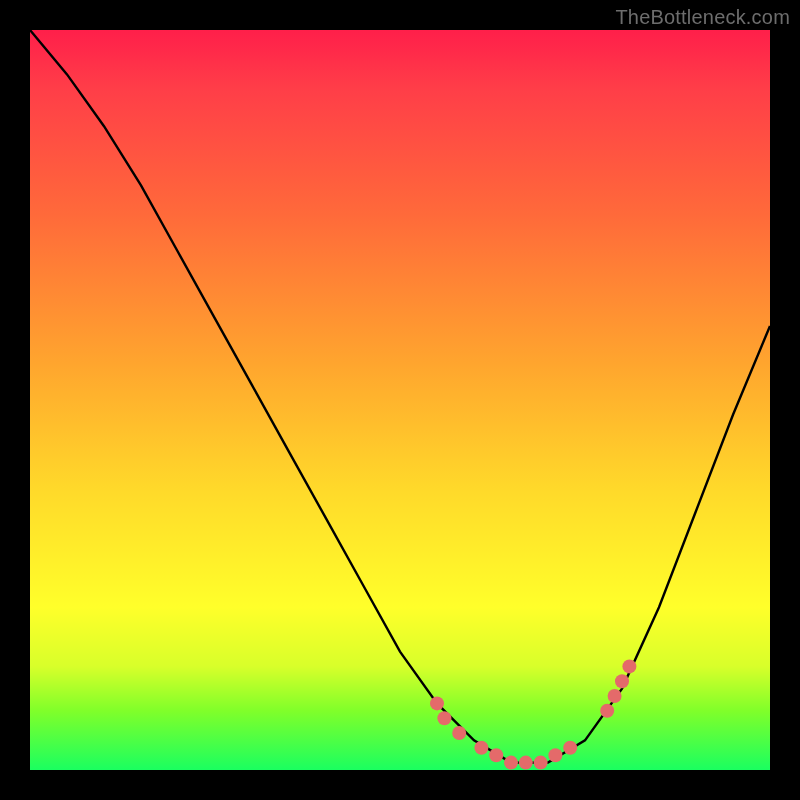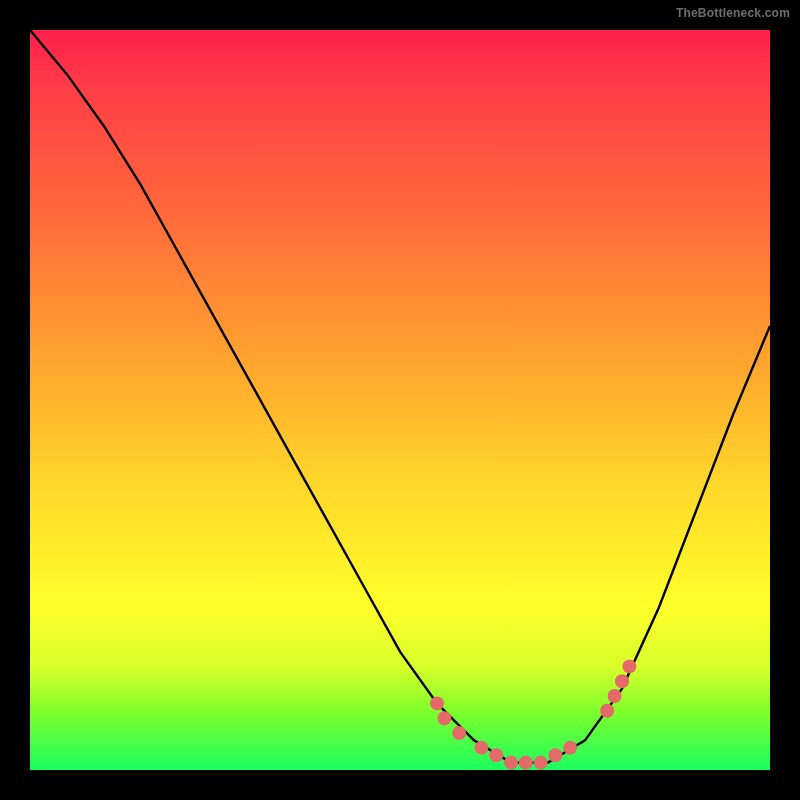--- a/index.html
+++ b/index.html
@@ -37,22 +37,22 @@
       #d8ff2a 86%,
       #80ff2a 92%,
       #1aff60 100%
     );
   }
   .watermark {
     position: absolute;
     top: 6px;
     right: 10px;
     color: #6d6d6d;
-    font-size: 12px;
-    font-weight: 700;
+    font-size: 20px;
+    font-weight: 400;
     letter-spacing: 0.2px;
     user-select: none;
   }
   svg.curve {
     position: absolute;
     left: 0;
     top: 0;
     width: 740px;
     height: 740px;
     overflow: visible;

